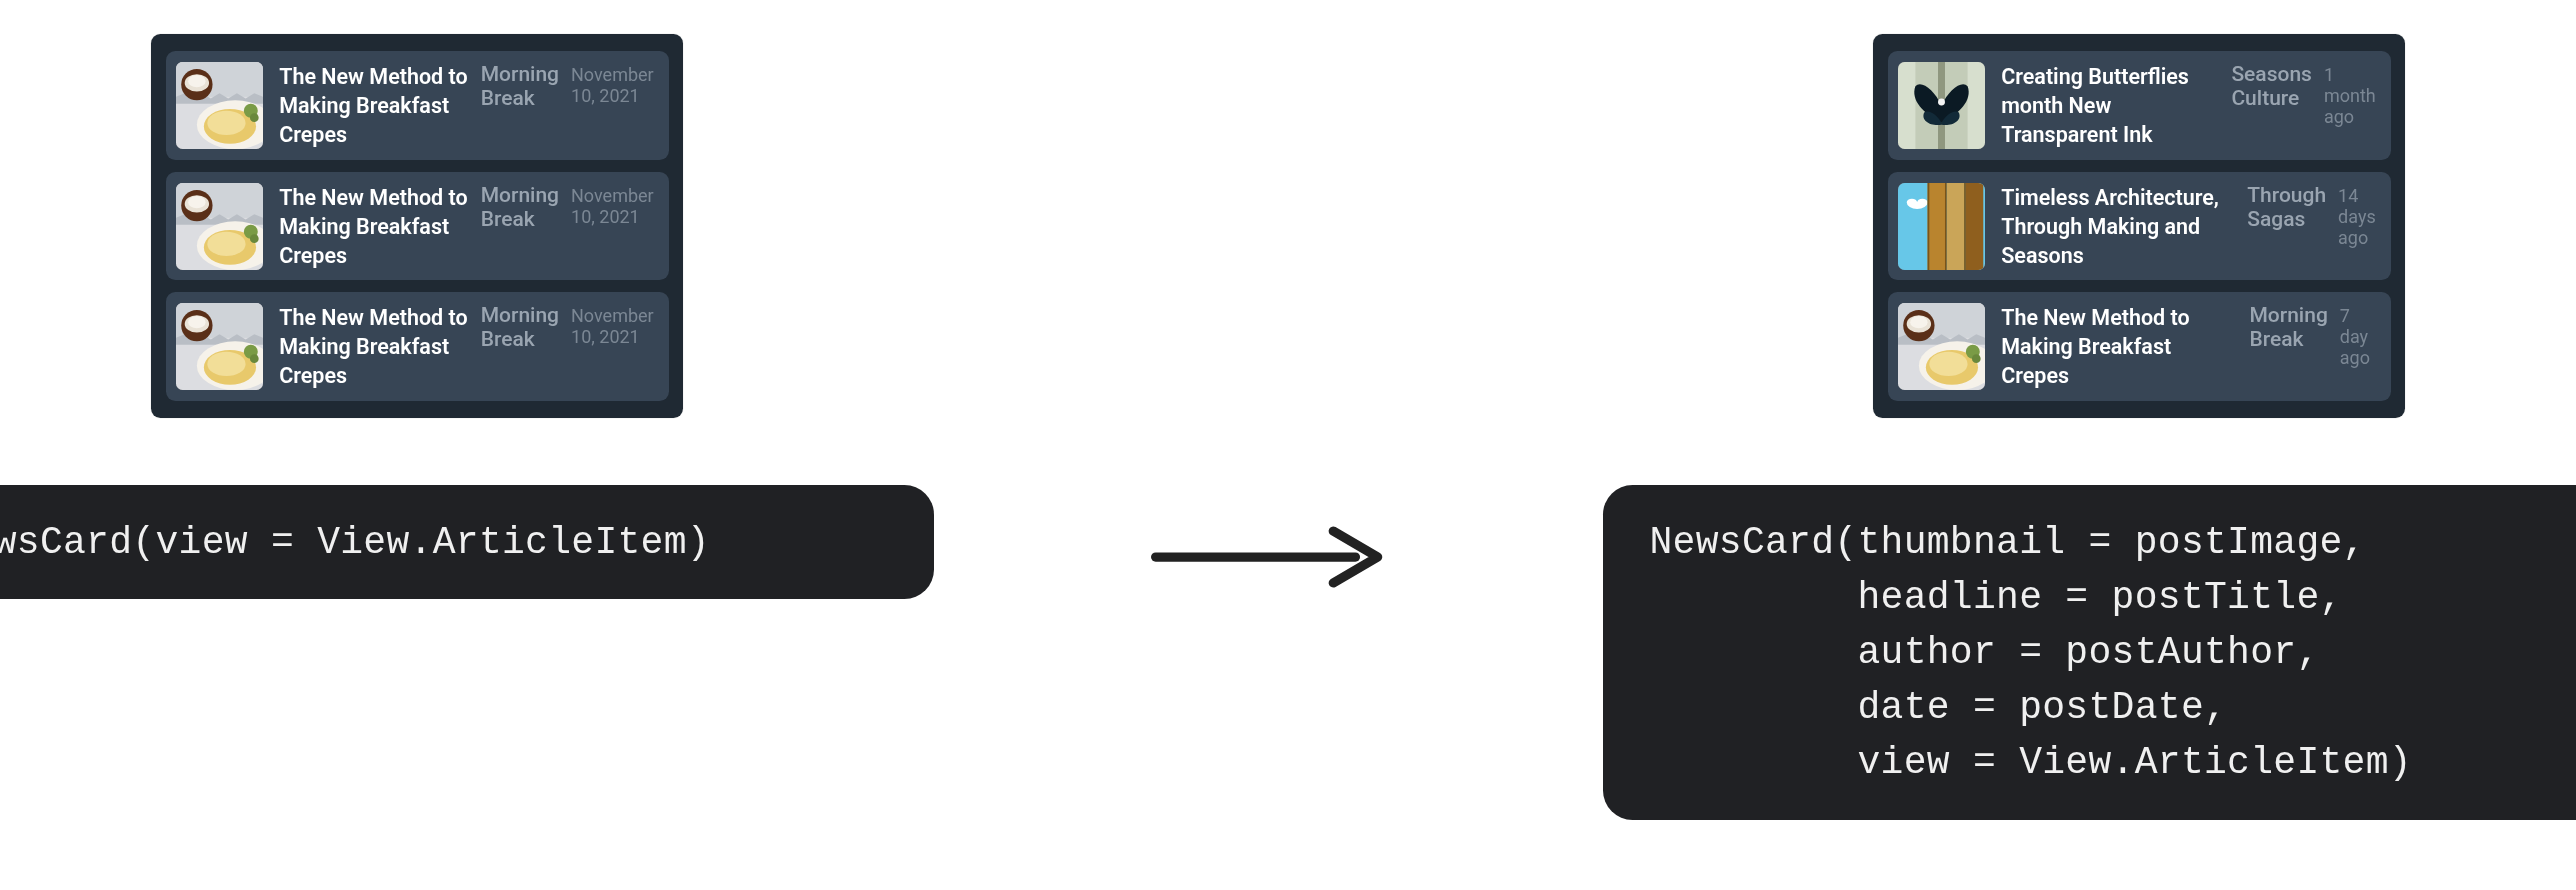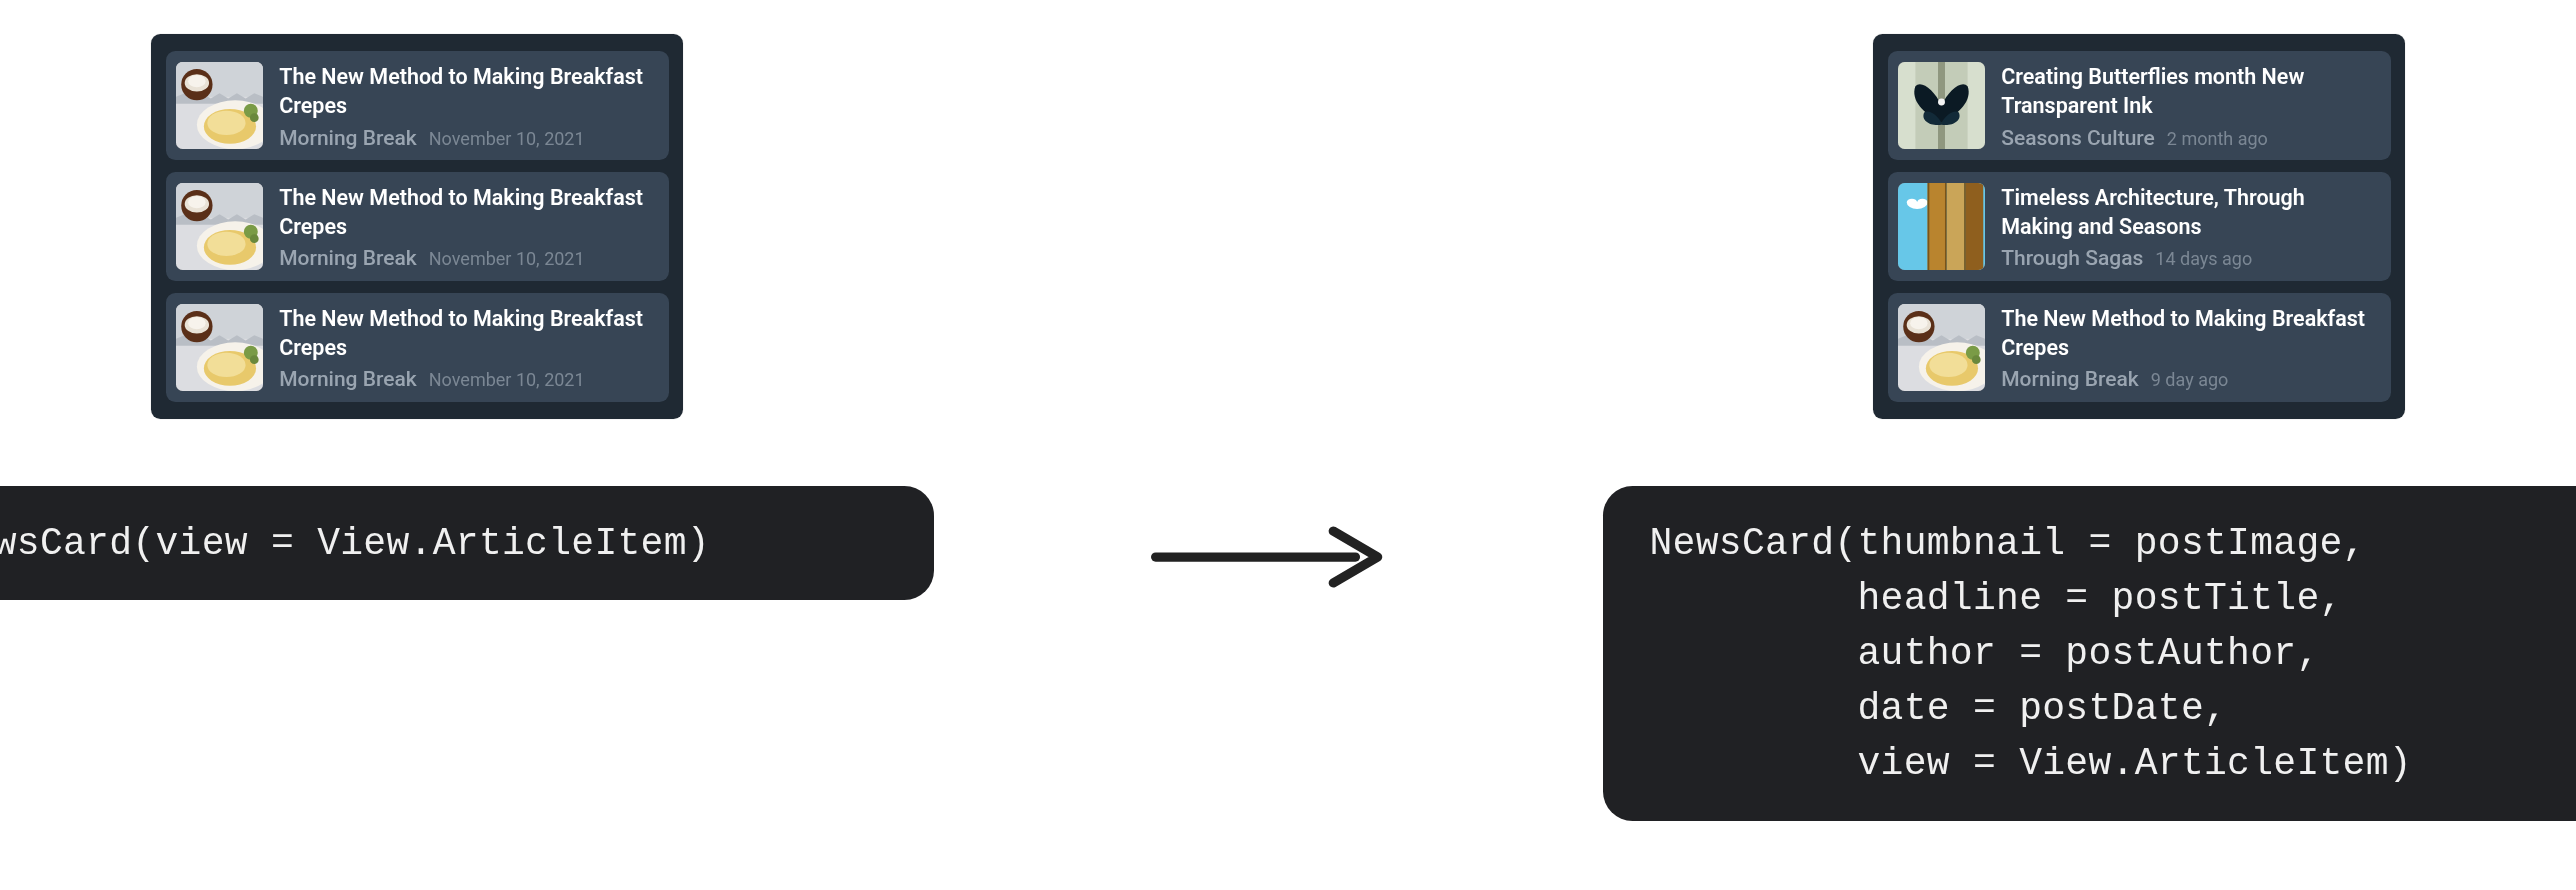--- a/index.html
+++ b/index.html
@@ -60,21 +60,21 @@
     width:87px;
     height:87px;
     border-radius:6.7px;
     flex-shrink:0;
     overflow:hidden;
     background:#888;
   }
   .thumb svg{display:block;width:100%;height:100%;}
   .cardtext{
     display:flex;
-    flex-direction:column;
+    flex-direction:row;
     justify-content:center;
     gap:5.4px;
     min-width:0;
   }
   .headline{
     color:var(--title);
     font-size:21.5px;
     font-weight:600;
     line-height:1.35;
   }
@@ -210,21 +210,21 @@
       <div class="card">
         <div class="thumb">
           <svg viewBox="0 0 100 100">
               <use href="#thumb-butterfly"></use>
             </svg>
         </div>
         <div class="cardtext">
           <div class="headline">Creating Butterflies month New Transparent Ink</div>
           <div class="meta">
             <span class="author">Seasons Culture</span>
-            <span class="date">2 month ago</span>
+            <span class="date">1 month ago</span>
           </div>
         </div>
       </div>
       <div class="card">
         <div class="thumb">
           <svg viewBox="0 0 100 100">
               <use href="#thumb-arch"></use>
             </svg>
         </div>
         <div class="cardtext">
@@ -238,21 +238,21 @@
       <div class="card">
         <div class="thumb">
           <svg viewBox="0 0 100 100">
               <use href="#thumb-crepes"></use>
             </svg>
         </div>
         <div class="cardtext">
           <div class="headline">The New Method to Making Breakfast Crepes</div>
           <div class="meta">
             <span class="author">Morning Break</span>
-            <span class="date">9 day ago</span>
+            <span class="date">7 day ago</span>
           </div>
         </div>
       </div>
     </div>
     <div class="codeblock wide">NewsCard(thumbnail = postImage,
          headline = postTitle,
          author = postAuthor,
          date = postDate,
          view = View.ArticleItem)</div>
   </div>

